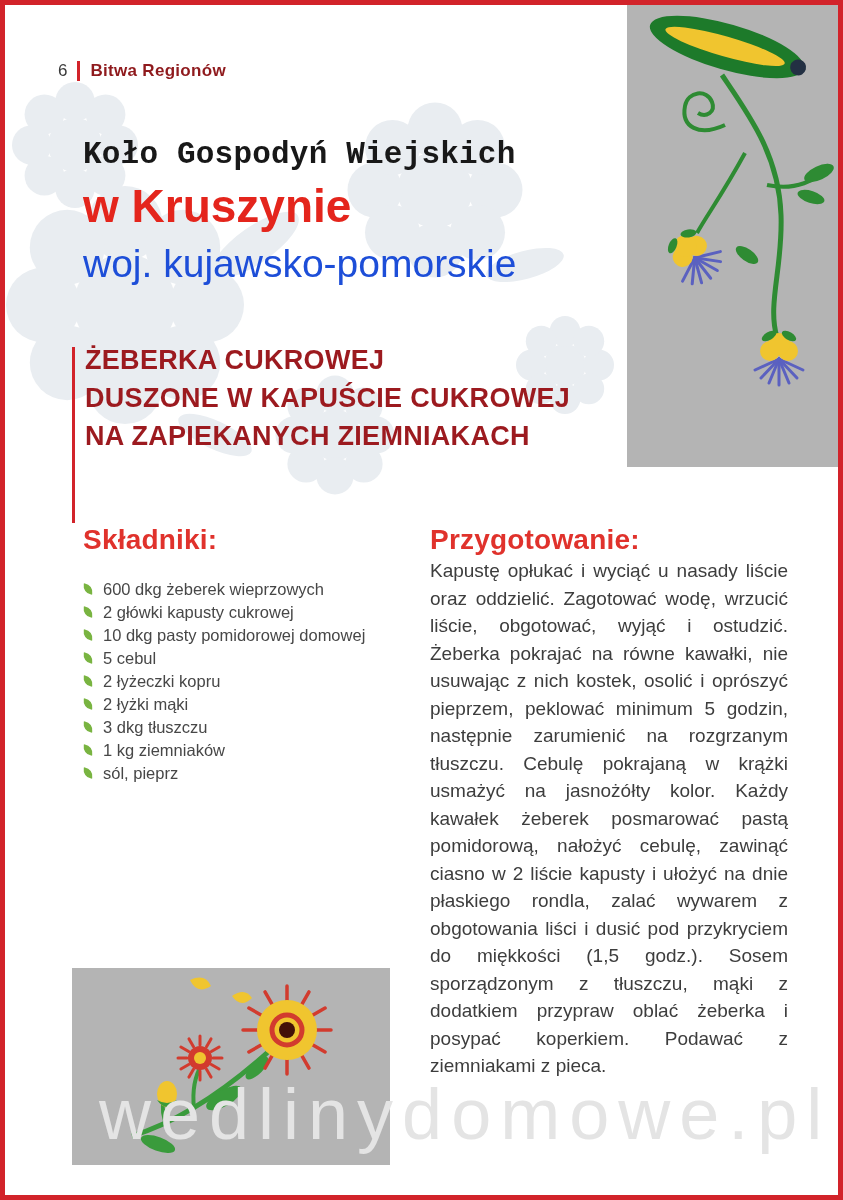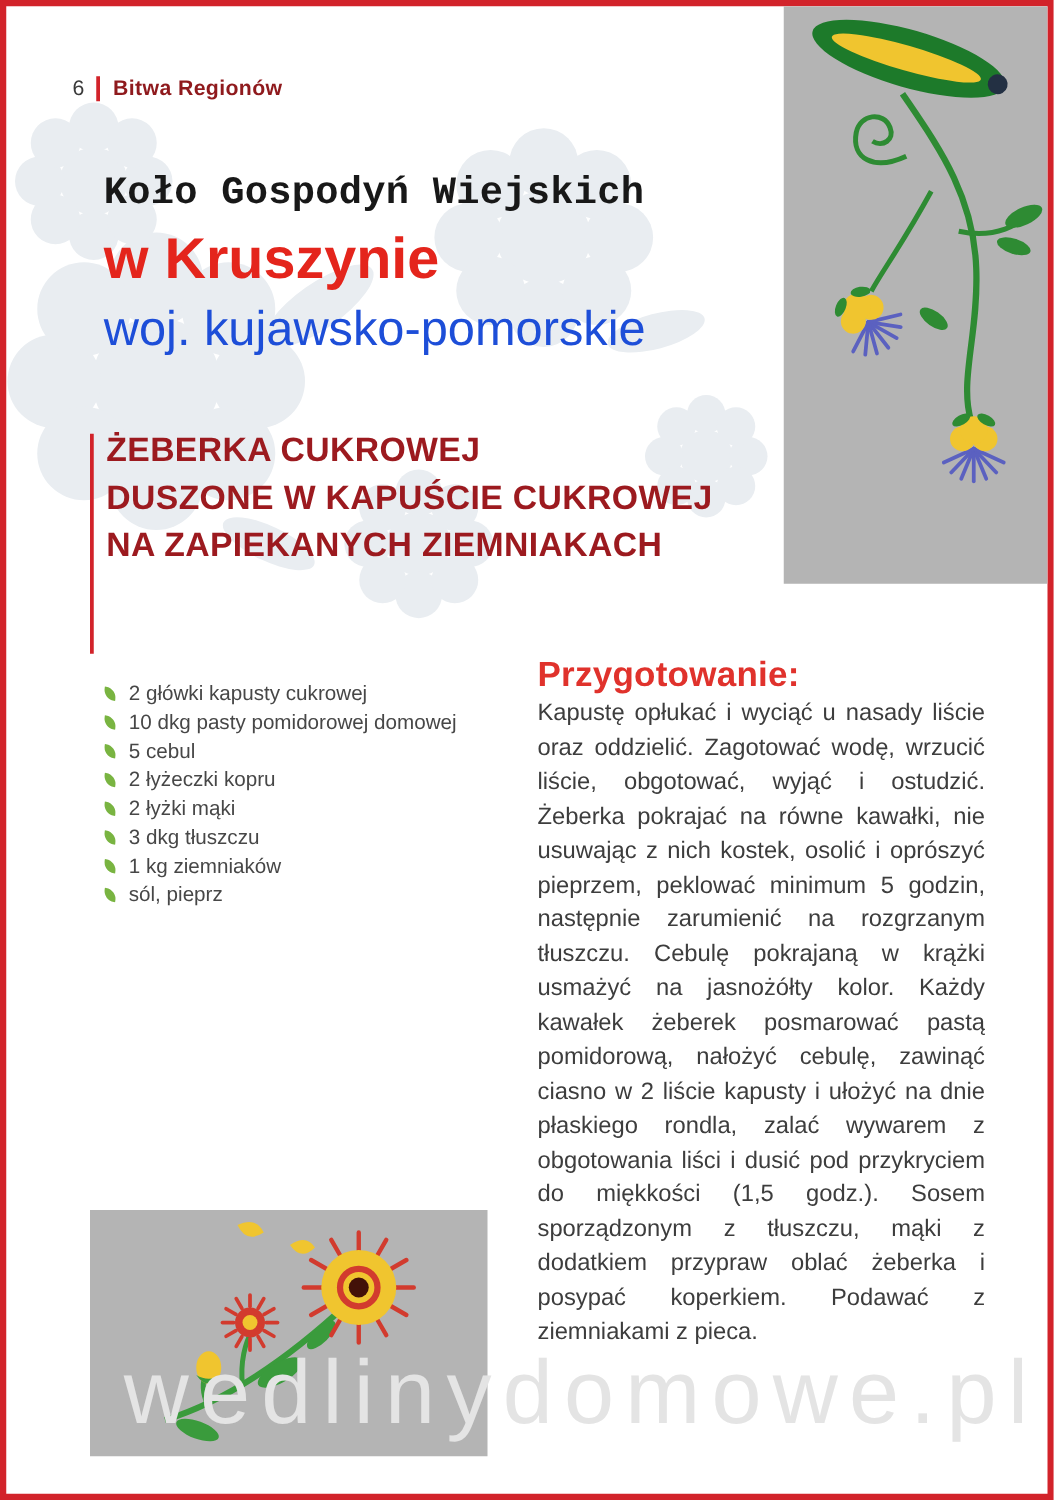--- a/index.html
+++ b/index.html
@@ -166,21 +166,26 @@
   <div class="recipe-title-block">
     <div class="red-rule"></div>
     <div class="recipe-title">
       <div>ŻEBERKA CUKROWEJ</div>
       <div>DUSZONE W KAPUŚCIE CUKROWEJ</div>
       <div>NA ZAPIEKANYCH ZIEMNIAKACH</div>
     </div>
   </div>
 
   <div class="ingredients">
+    <div class="section-heading">Składniki:</div>
     <ul>
+      <li>
+          <span class="leaf"></span>
+          <span>600 dkg żeberek wieprzowych</span>
+        </li>
       <li>
           <span class="leaf"></span>
           <span>2 główki kapusty cukrowej</span>
         </li>
       <li>
           <span class="leaf"></span>
           <span>10 dkg pasty pomidorowej domowej</span>
         </li>
       <li>
           <span class="leaf"></span>

